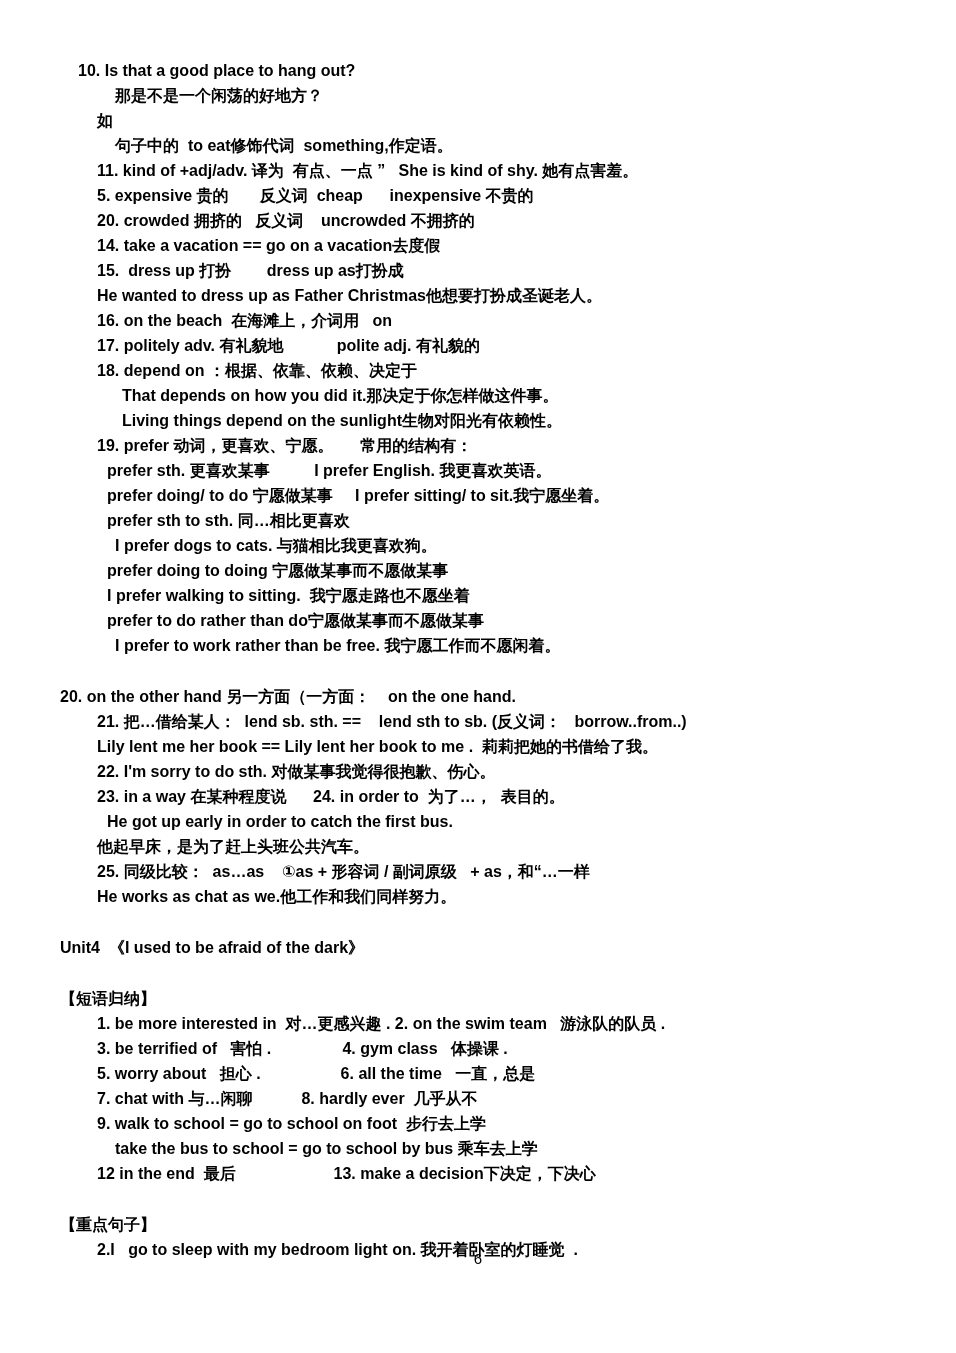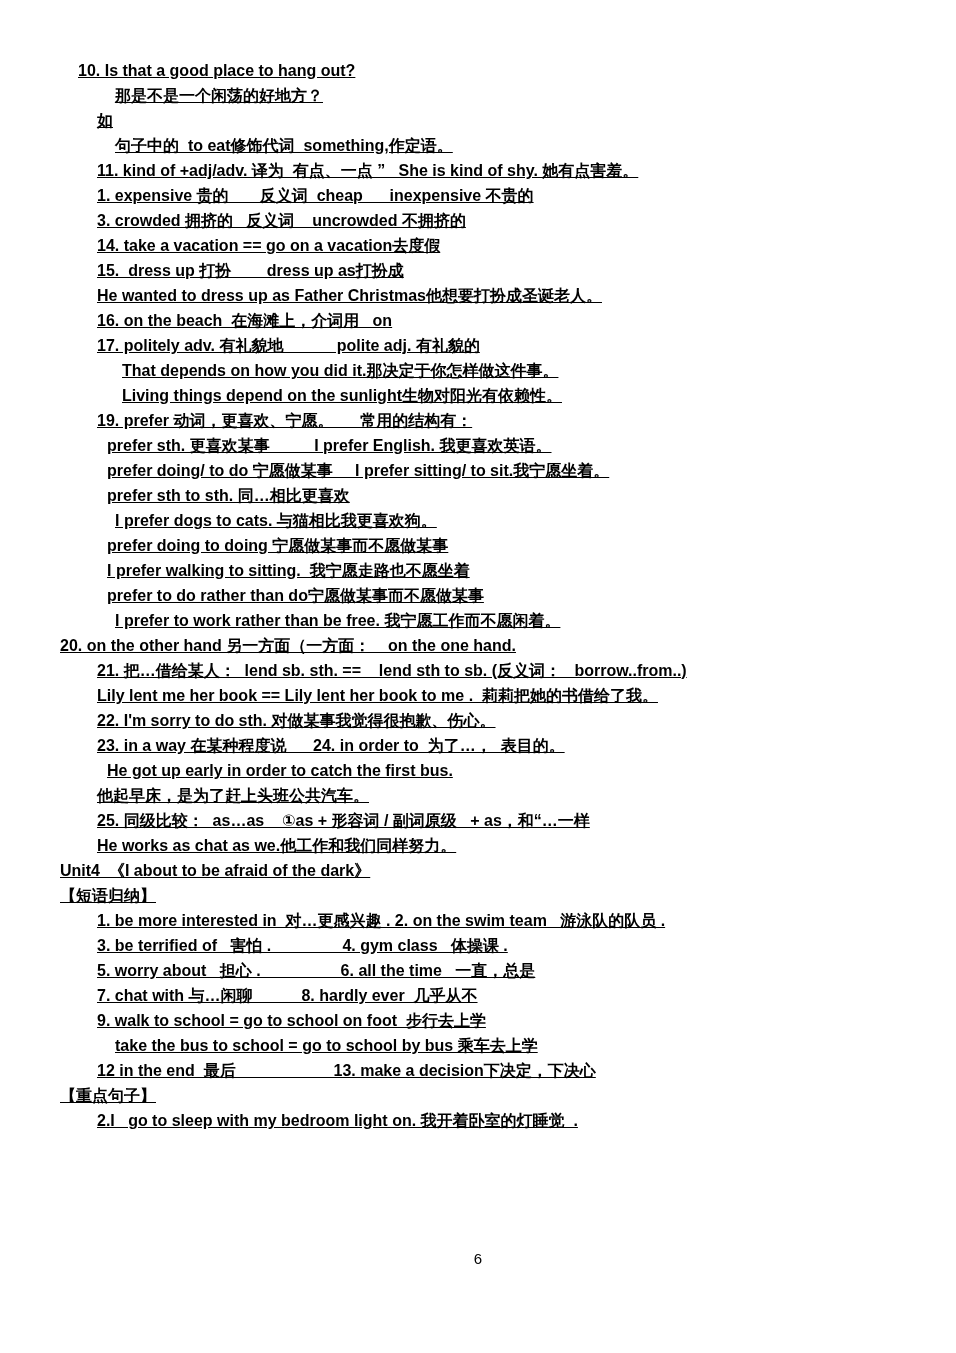--- a/index.html
+++ b/index.html
@@ -17,23 +17,22 @@
     left: 60px;
     top: 58px;
     width: 850px;
     font-size: 16px;
     font-weight: bold;
     line-height: 25px;
   }
   .line {
     white-space: pre-wrap;
     min-height: 25px;
-    text-decoration: underline;
   }
-  .ind-0 { padding-left: 0; }
+  .ind-0 { padding-left: 0; margin-top: 26px; }
   .ind-1 { padding-left: 18px; }
   .ind-2 { padding-left: 37px; }
   .ind-3 { padding-left: 47px; }
   .ind-4 { padding-left: 55px; }
   .ind-5 { padding-left: 62px; }
   .page-num {
     position: absolute;
     top: 1250px;
     left: 0;
     width: 100%;
@@ -45,48 +44,49 @@
 </head>
 <body>
 
 <div class="page">
   <div class="doc">
       <div class="line ind-1">10. Is that a good place to hang out?</div>
       <div class="line ind-4">那是不是一个闲荡的好地方？</div>
       <div class="line ind-2">如</div>
       <div class="line ind-4">句子中的  to eat修饰代词  something,作定语。</div>
       <div class="line ind-2">11. kind of +adj/adv. 译为  有点、一点 ”   She is kind of shy. 她有点害羞。</div>
-      <div class="line ind-2">1. expensive 贵的       反义词  cheap      inexpensive 不贵的</div>
-      <div class="line ind-2">3. crowded 拥挤的   反义词    uncrowded 不拥挤的</div>
+      <div class="line ind-2">5. expensive 贵的       反义词  cheap      inexpensive 不贵的</div>
+      <div class="line ind-2">20. crowded 拥挤的   反义词    uncrowded 不拥挤的</div>
       <div class="line ind-2">14. take a vacation == go on a vacation去度假</div>
       <div class="line ind-2">15.  dress up 打扮        dress up as打扮成</div>
       <div class="line ind-2">He wanted to dress up as Father Christmas他想要打扮成圣诞老人。</div>
       <div class="line ind-2">16. on the beach  在海滩上，介词用   on</div>
       <div class="line ind-2">17. politely adv. 有礼貌地            polite adj. 有礼貌的</div>
+      <div class="line ind-2">18. depend on ：根据、依靠、依赖、决定于</div>
       <div class="line ind-5">That depends on how you did it.那决定于你怎样做这件事。</div>
       <div class="line ind-5">Living things depend on the sunlight生物对阳光有依赖性。</div>
       <div class="line ind-2">19. prefer 动词，更喜欢、宁愿。      常用的结构有：</div>
       <div class="line ind-3">prefer sth. 更喜欢某事          I prefer English. 我更喜欢英语。</div>
       <div class="line ind-3">prefer doing/ to do 宁愿做某事     I prefer sitting/ to sit.我宁愿坐着。</div>
       <div class="line ind-3">prefer sth to sth. 同…相比更喜欢</div>
       <div class="line ind-4">I prefer dogs to cats. 与猫相比我更喜欢狗。</div>
       <div class="line ind-3">prefer doing to doing 宁愿做某事而不愿做某事</div>
       <div class="line ind-3">I prefer walking to sitting.  我宁愿走路也不愿坐着</div>
       <div class="line ind-3">prefer to do rather than do宁愿做某事而不愿做某事</div>
       <div class="line ind-4">I prefer to work rather than be free. 我宁愿工作而不愿闲着。</div>
       <div class="line ind-0">20. on the other hand 另一方面（一方面：    on the one hand.</div>
       <div class="line ind-2">21. 把…借给某人：  lend sb. sth. ==    lend sth to sb. (反义词：   borrow..from..)</div>
       <div class="line ind-2">Lily lent me her book == Lily lent her book to me .  莉莉把她的书借给了我。</div>
       <div class="line ind-2">22. I'm sorry to do sth. 对做某事我觉得很抱歉、伤心。</div>
       <div class="line ind-2">23. in a way 在某种程度说      24. in order to  为了…，  表目的。</div>
       <div class="line ind-3">He got up early in order to catch the first bus.</div>
       <div class="line ind-2">他起早床，是为了赶上头班公共汽车。</div>
       <div class="line ind-2">25. 同级比较：  as…as    ①as + 形容词 / 副词原级   + as，和“…一样</div>
       <div class="line ind-2">He works as chat as we.他工作和我们同样努力。</div>
-      <div class="line ind-0">Unit4  《I about to be afraid of the dark》</div>
+      <div class="line ind-0">Unit4  《I used to be afraid of the dark》</div>
       <div class="line ind-0">【短语归纳】</div>
       <div class="line ind-2">1. be more interested in  对…更感兴趣 . 2. on the swim team   游泳队的队员 .</div>
       <div class="line ind-2">3. be terrified of   害怕 .                4. gym class   体操课 .</div>
       <div class="line ind-2">5. worry about   担心 .                  6. all the time   一直，总是</div>
       <div class="line ind-2">7. chat with 与…闲聊           8. hardly ever  几乎从不</div>
       <div class="line ind-2">9. walk to school = go to school on foot  步行去上学</div>
       <div class="line ind-4">take the bus to school = go to school by bus 乘车去上学</div>
       <div class="line ind-2">12 in the end  最后                      13. make a decision下决定，下决心</div>
       <div class="line ind-0">【重点句子】</div>
       <div class="line ind-2">2.I   go to sleep with my bedroom light on. 我开着卧室的灯睡觉  .</div>

